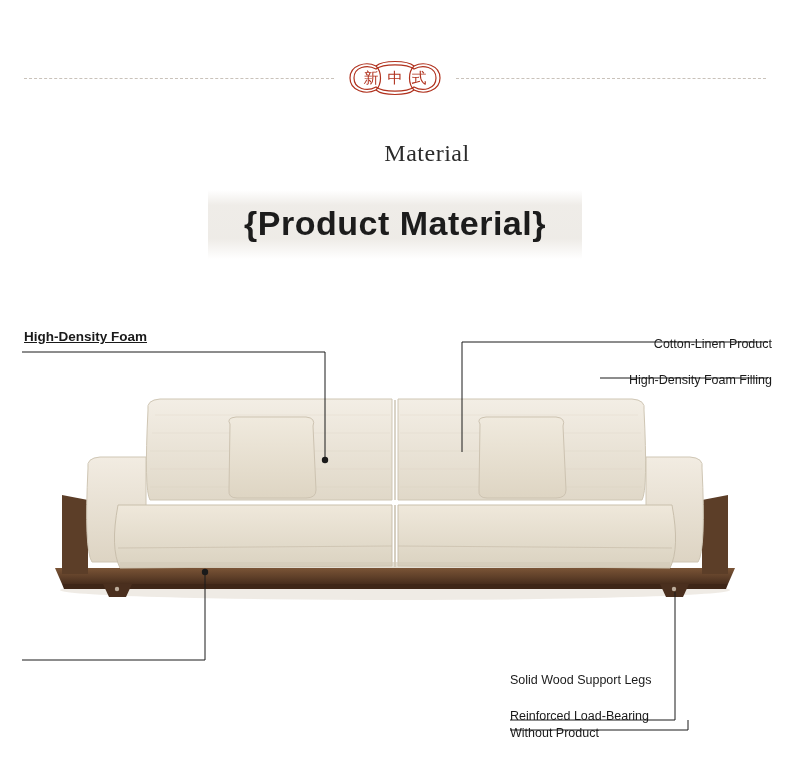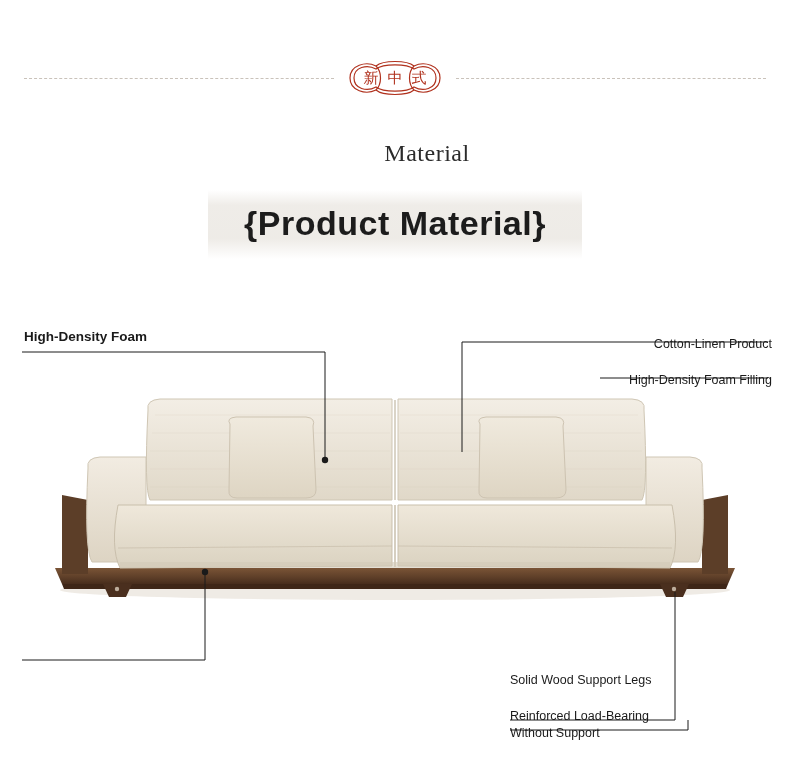--- a/index.html
+++ b/index.html
@@ -103,20 +103,21 @@
   .callout {
     position: absolute;
     font-size: 12.5px;
     color: #1a1a1a;
     line-height: 1.35;
     white-space: pre-line;
   }
   .callout.bold {
     font-weight: bold;
     font-size: 13.5px;
+    text-decoration: underline;
   }
 
   
   .leaders {
     position: absolute;
     left: 0;
     top: 0;
     width: 790px;
     height: 470px;
     pointer-events: none;
@@ -252,14 +253,14 @@
   <div class="callout bold" style="left:24px; top:28px;">High-Density Foam</div>
 
   <div class="callout" style="right:18px; top:36px; text-align:right;">Cotton-Linen Product</div>
 
   <div class="callout" style="right:18px; top:72px; text-align:right;">High-Density Foam Filling</div>
 
 
   <div class="callout" style="left:510px; top:372px;">Solid Wood Support Legs</div>
 
   <div class="callout" style="left:510px; top:408px;">Reinforced Load-Bearing
-Without Support</div>
+Without Product</div>
 </div>
 
 </body></html>

